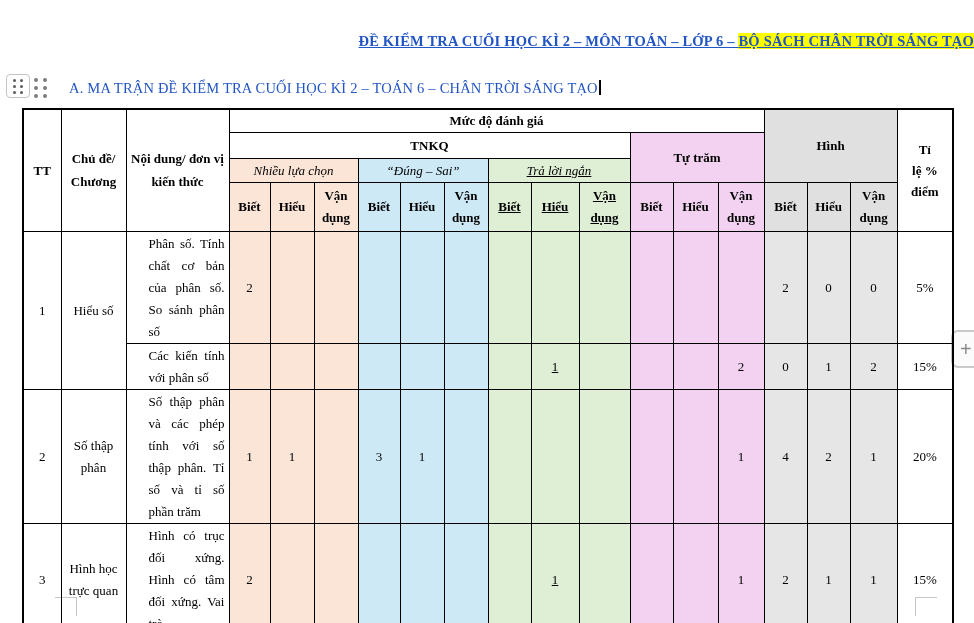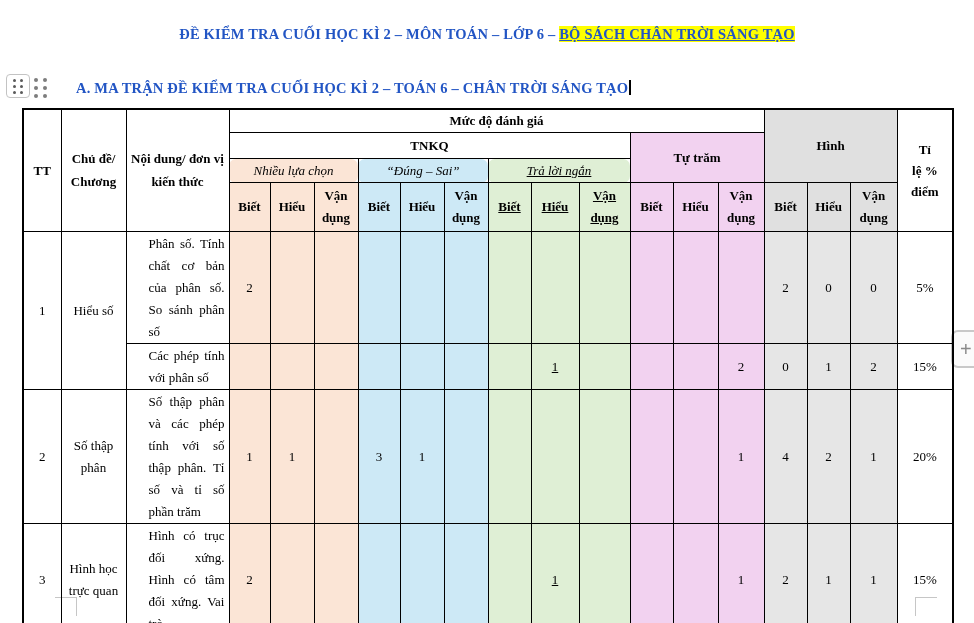--- a/index.html
+++ b/index.html
@@ -27,42 +27,42 @@
     color:#8a8a8a; font-size:20px; line-height:34px; text-align:left;
     padding-left:7px; font-family:"Liberation Sans", sans-serif;
   }
 
   .crop-bl { position:absolute; left:55px; top:597px; width:22px; height:19px;
     border-top:1px solid #c6c6c6; border-right:1px solid #c6c6c6; }
   .crop-br { position:absolute; left:915px; top:597px; width:22px; height:19px;
     border-top:1px solid #c6c6c6; border-left:1px solid #c6c6c6; }
 
   
-  .title1 { position:absolute; left:0; top:26px; width:974px; text-align:center;
-    font-weight:bold; font-size:14.5px; color:var(--title_blue); letter-spacing:0.2px; }
+  .title1 { position:absolute; left:0; top:33px; width:974px; text-align:right;
+    font-weight:bold; font-size:14.5px; color:var(--title_blue); letter-spacing:0.2px;text-decoration:underline; }
   .title1 .hl { background:var(--highlight_yellow); text-decoration:underline; }
   .title2 { position:absolute; left:0; top:56px; width:974px; text-align:center;
     font-weight:bold; font-size:14.5px; color:var(--title_red); }
-  .titleA { position:absolute; left:76px; top:80px; font-weight:bold; font-size:14.5px;
+  .titleA { position:absolute; left:69px; top:80px; font-weight:normal; font-size:14.5px;
     color:var(--title_blue); letter-spacing:0.2px; }
   .caret { display:inline-block; width:2px; height:15px; background:#000;
     vertical-align:-2px; margin-left:1px; }
 
   
   table.matrix {
     position:absolute; left:22px; top:108px; width:931px;
     border-collapse:collapse; table-layout:fixed;
     font-size:13px; border:2px solid #000;
   }
   .matrix th, .matrix td {
     border:1px solid #000; text-align:center; vertical-align:middle;
     font-weight:normal; overflow:hidden; padding:0;
   }
   .matrix th { font-weight:bold; line-height:1.7; }
-  .cat { font-style:italic; font-weight:normal !important;border-radius:7px; }
+  .cat { font-style:italic; font-weight:normal !important; }
   .subhdr { line-height:22px !important; }
   .c-peach { background:var(--peach); }
   .c-blue  { background:var(--blue); }
   .c-green { background:var(--green);text-decoration:underline; }
   .c-pink  { background:var(--pink); }
   .c-grayh { background:var(--gray_header); }
   .c-gray  { background:var(--gray_cell); }
   .noidung { text-align:justify; vertical-align:top; }
   .noidung > div { padding:1px 4px 0 22px; line-height:22px; text-align:justify; }
   .tt-cell, .chude-cell { font-weight:bold; line-height:1.7; }
@@ -182,21 +182,21 @@
       <td class="c-pink"></td>
       <td class="c-pink"></td>
       <td class="c-gray">2</td>
       <td class="c-gray">0</td>
       <td class="c-gray">0</td>
       <td class="pct">5%</td>
     </tr>
 
     <tr style="height:43px">
       <td class="noidung">
-            <div>Các phép tính với phân số</div>
+            <div>Các kiến tính với phân số</div>
           </td>
       <td class="c-peach"></td>
       <td class="c-peach"></td>
       <td class="c-peach"></td>
       <td class="c-blue"></td>
       <td class="c-blue"></td>
       <td class="c-blue"></td>
       <td class="c-green"></td>
       <td class="c-green">1</td>
       <td class="c-green"></td>

